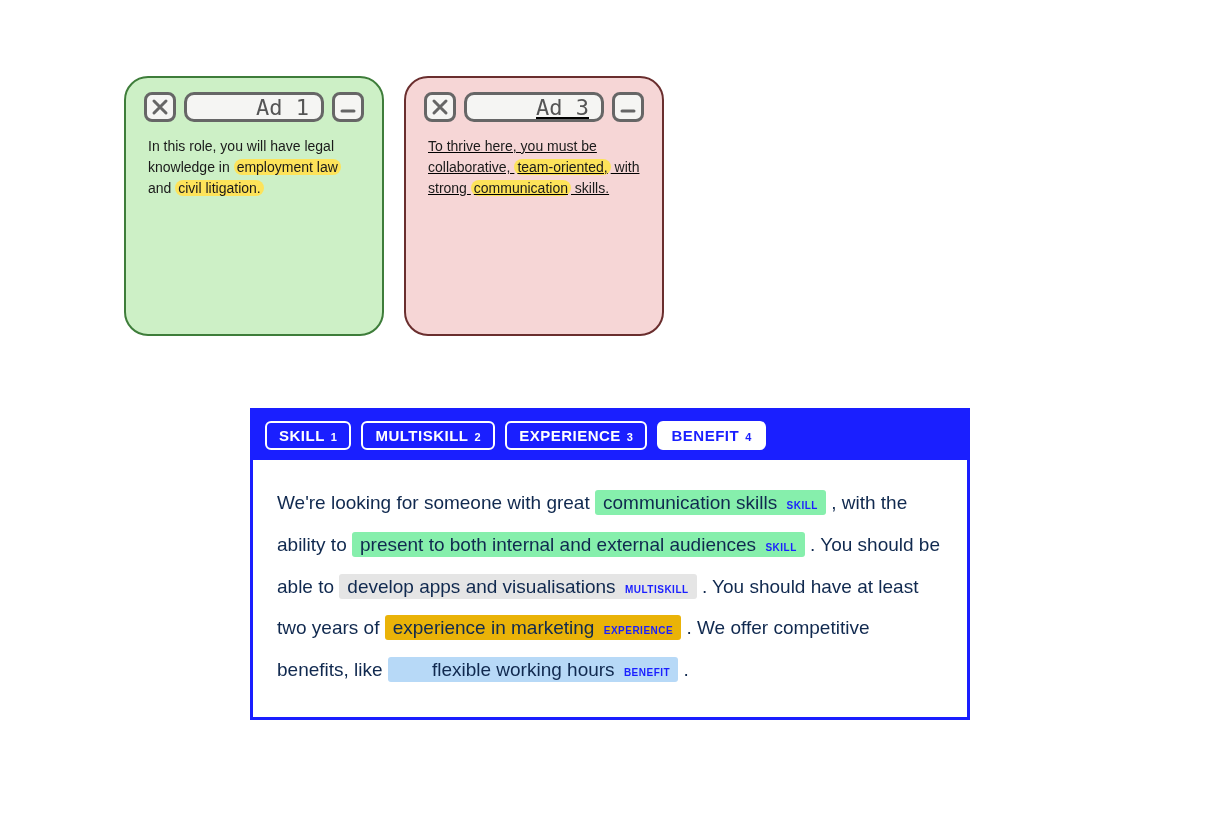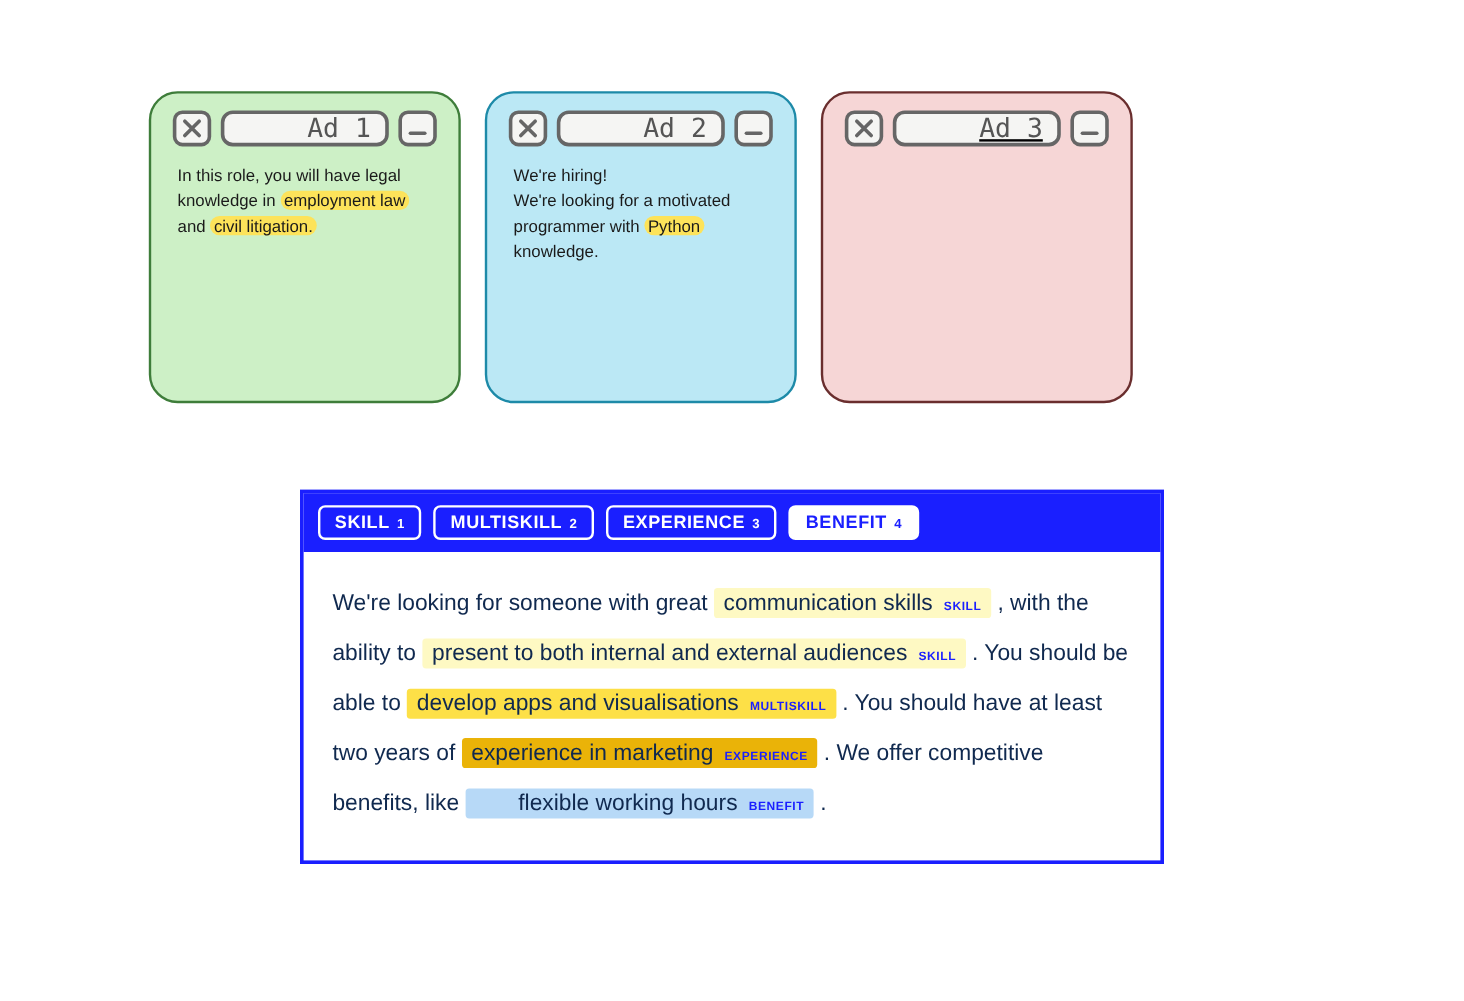--- a/index.html
+++ b/index.html
@@ -101,22 +101,22 @@
     font-weight:500;
     white-space:normal;
   }
   .ent .lbl {
     font-size:10px;
     font-weight:800;
     letter-spacing:0.5px;
     color:#1a1fff;
     margin-left:4px;
   }
-  .ent-skill      { background:#fef9c3; }
-  .ent-multiskill { background:#fde047; }
+  .ent-skill      { background:#86efac; }
+  .ent-multiskill { background:#e5e5e5; }
   .ent-experience { background:#eab308; }
   .ent-benefit    { background:#b7d9f7;padding-left:44px; }
 </style>
 </head>
 <body>
 
 <div class="cards-row" id="cards-row">
     <div class="card card-green">
       <div class="card-titlebar">
         <div class="tb-btn">
@@ -126,50 +126,35 @@
         </div>
         <div class="tb-titlebox">Ad 1</div>
         <div class="tb-btn tb-minbtn">
           <svg width="18" height="18" viewBox="0 0 18 18">
             <path d="M3 13 L15 13" stroke="#666" stroke-width="3" stroke-linecap="round"></path>
           </svg>
         </div>
       </div>
       <div class="card-body">In this role, you will have legal knowledge in <span class="hl">employment law</span> and <span class="hl">civil litigation.</span></div>
     </div>
-    <div class="card card-blue">
-      <div class="card-titlebar">
-        <div class="tb-btn">
-          <svg width="18" height="18" viewBox="0 0 18 18">
-            <path d="M3 3 L15 15 M15 3 L3 15" stroke="#666" stroke-width="3" stroke-linecap="round"></path>
-          </svg>
-        </div>
-        <div class="tb-titlebox">Ad 2</div>
-        <div class="tb-btn tb-minbtn">
-          <svg width="18" height="18" viewBox="0 0 18 18">
-            <path d="M3 13 L15 13" stroke="#666" stroke-width="3" stroke-linecap="round"></path>
-          </svg>
-        </div>
-      </div>
-      <div class="card-body">We're hiring!<br>We're looking for a motivated programmer with <span class="hl">Python</span> knowledge.</div>
-    </div>
     <div class="card card-pink">
       <div class="card-titlebar">
         <div class="tb-btn">
           <svg width="18" height="18" viewBox="0 0 18 18">
             <path d="M3 3 L15 15 M15 3 L3 15" stroke="#666" stroke-width="3" stroke-linecap="round"></path>
           </svg>
         </div>
         <div class="tb-titlebox">Ad 3</div>
         <div class="tb-btn tb-minbtn">
           <svg width="18" height="18" viewBox="0 0 18 18">
             <path d="M3 13 L15 13" stroke="#666" stroke-width="3" stroke-linecap="round"></path>
           </svg>
         </div>
       </div>
+      <div class="card-body">To thrive here, you must be collaborative, <span class="hl">team-oriented,</span> with strong <span class="hl">communication</span> skills.</div>
     </div>
   </div>
 
 <div class="annot">
   <div class="annot-tabs" id="annot-tabs">
       <div class="tab">
         <span>SKILL</span>
         <span class="num">1</span>
       </div>
       <div class="tab">

